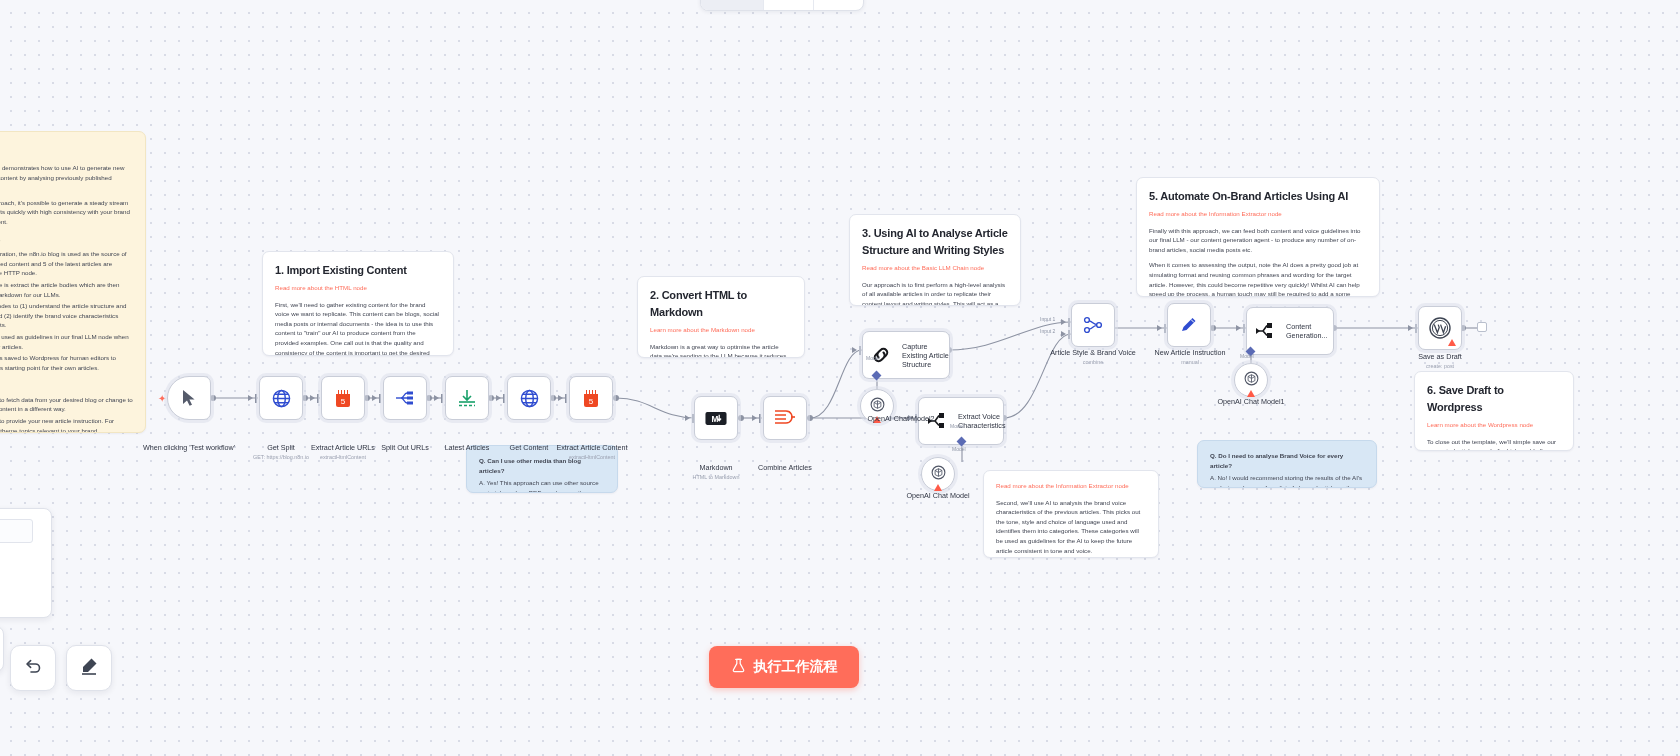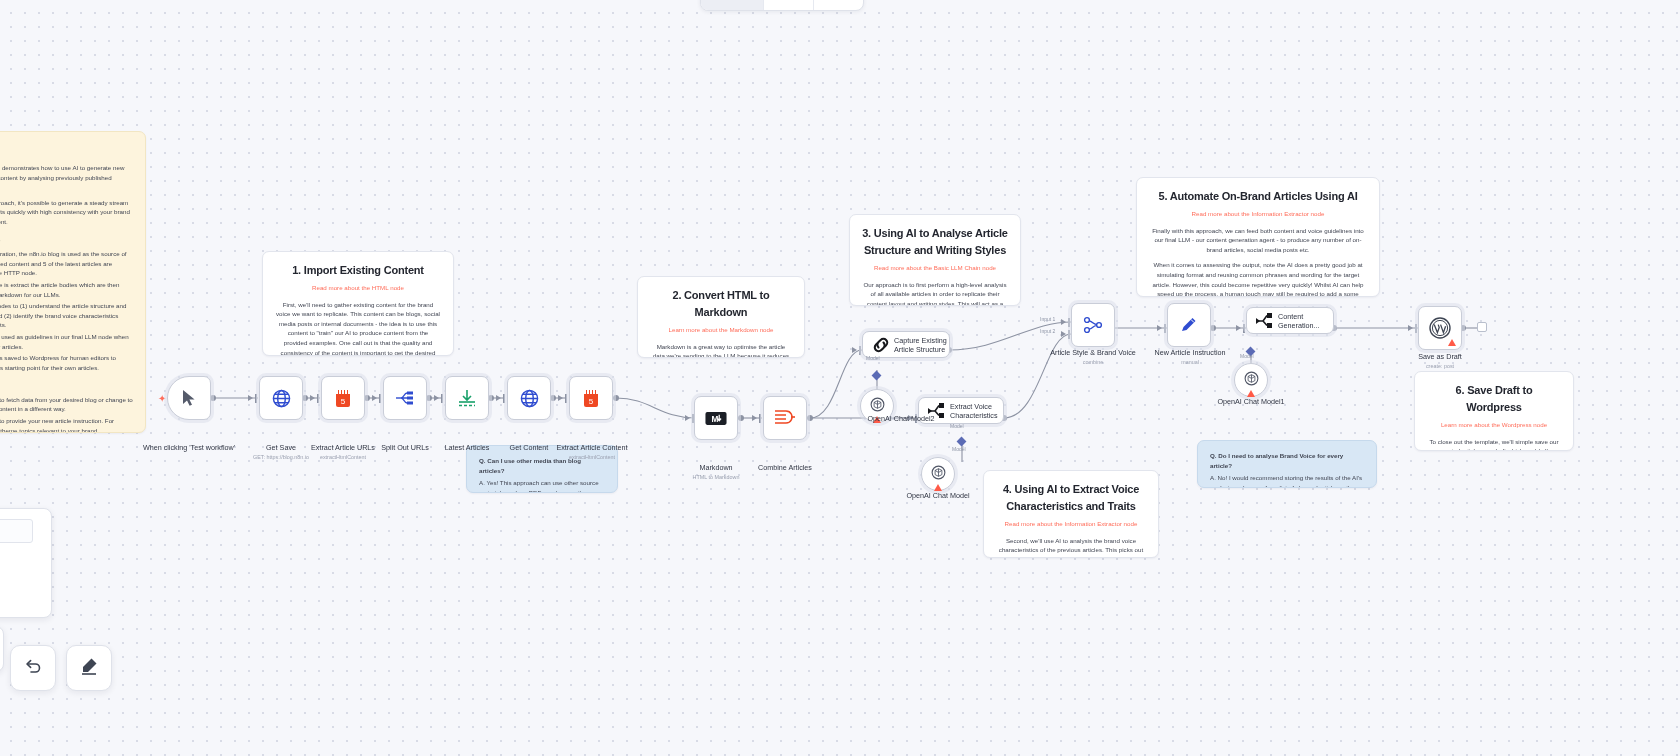--- a/index.html
+++ b/index.html
@@ -45,37 +45,37 @@
     box-shadow: 0 1px 2px rgba(20,25,50,.05);
     overflow: hidden;
   }
   .note h2 { font-size: 11px; font-weight: 700; color: #23262f; margin-bottom: 4px; letter-spacing: -.2px;}
   .note h3 { font-size: 8px; font-weight: 700; color: #23262f; margin: 7px 0 3px; }
   .note p { margin-bottom: 6px; }
   .note ul { margin: 0 0 6px 7px; }
   .note li { list-style: disc; margin-bottom: 2px; }
 
   .note.yellow { background: #fdf4dd; border: 1px solid #f2e6c3; }
-  .note.white  { background: #ffffff; border: 1px solid #e2e5ed; text-align: center; }
+  .note.white  { background: #ffffff; border: 1px solid #e2e5ed; }
   .note.blue   { background: #d8e7f5; border: 1px solid #c6d9ec; }
 
   .note .sub { color: #ff6d5a; font-size: 6.2px; margin-bottom: 7px; display:block;}
 
   
   .node {
     position: absolute;
     background: #fff;
     border: 1px solid #c9cdd8;
     border-radius: 7px;
     box-shadow: 0 0 0 3px rgba(220,224,235,.55);
     display: flex; align-items: center; justify-content: center;
   }
   .node.sq { width: 44px; height: 44px; }
   .node.trigger { border-top-left-radius: 22px; border-bottom-left-radius: 22px; }
-  .node.wide { width: 92px; height: 27px; justify-content: flex-start; padding-left: 8px; gap: 3px;}
+  .node.wide { width: 92px; height: 48px; justify-content: flex-start; padding-left: 8px; gap: 11px;}
   .node.wide .lbl-in { font-size: 7.2px; color: #2f3442; line-height: 1.25; }
 
   .node .ico { width: 22px; height: 22px; display:flex; align-items:center; justify-content:center; }
 
   .nlabel {
     position: absolute;
     text-align: center;
     font-size: 7.2px;
     color: #2f3442;
     line-height: 1.3;
@@ -267,21 +267,20 @@
 
   </div>
 
   <div class="note white" style="left:849px;top:214px;width:172px;height:92px">
     <h2>3. Using AI to Analyse Article Structure and Writing Styles</h2>
     <span class="sub">Read more about the Basic LLM Chain node</span>
     <p>Our approach is to first perform a high-level analysis of all available articles in order to replicate their content layout and writing styles. This will act as a guideline to help the AI to structure our future articles.</p>
   </div>
 
   <div class="note white" style="left:983px;top:470px;width:176px;height:88px">
-    <h2>4. Using AI to Extract Voice Characteristics and Traits</h2>
     <span class="sub">Read more about the Information Extractor node</span>
     <p>Second, we'll use AI to analysis the brand voice characteristics of the previous articles. This picks out the tone, style and choice of language used and identifies them into categories. These categories will be used as guidelines for the AI to keep the future article consistent in tone and voice.</p>
   </div>
 
   <div class="note white" style="left:1136px;top:177px;width:244px;height:120px">
     <h2>5. Automate On-Brand Articles Using AI</h2>
     <span class="sub">Read more about the Information Extractor node</span>
     <p>Finally with this approach, we can feed both content and voice guidelines into our final LLM - our content generation agent - to produce any number of on-brand articles, social media posts etc.</p>
     <p>When it comes to assessing the output, note the AI does a pretty good job at simulating format and reusing common phrases and wording for the target article. However, this could become repetitive very quickly! Whilst AI can help speed up the process, a human touch may still be required to add a some variety.</p>
   </div>
@@ -316,21 +315,21 @@
   <div class="node sq" style="left:259px;top:376px">
     <span class="ico">
       <svg width="19" height="19" viewBox="0 0 20 20">
           <circle cx="10" cy="10" r="8.5" fill="none" stroke="#2f4cd0" stroke-width="1.5"></circle>
           <ellipse cx="10" cy="10" rx="4" ry="8.5" fill="none" stroke="#2f4cd0" stroke-width="1.5"></ellipse>
           <path d="M1.5 10 H18.5 M3 5.5 H17 M3 14.5 H17" stroke="#2f4cd0" stroke-width="1.5" fill="none"></path>
         </svg>
     </span>
   </div>
   <div class="nlabel" style="left:226px;top:443px">
-    <span>Get Save</span>
+    <span>Get Split</span>
     <span class="sub2">GET: https://blog.n8n.io</span>
   </div>
 
   <div class="node sq" style="left:321px;top:376px">
     <span class="ico">
       <svg width="16" height="19" viewBox="0 0 16 19">
           <rect x="1" y="1" width="14" height="17" rx="2" fill="#ef4823"></rect>
           <rect x="1" y="1" width="14" height="4" fill="#fff"></rect>
           <path d="M3.5 1 v4 M6.5 1 v4 M9.5 1 v4 M12.5 1 v4" stroke="#ef4823" stroke-width="1"></path>
           <text x="8" y="14.5" font-size="8" fill="#fff" text-anchor="middle" font-family="Liberation Sans">5</text>
@@ -564,14 +563,23 @@
   </div>
   <div class="btn-sq" style="left:66px;top:645px">
     <span>
       <svg width="20" height="20" viewBox="0 0 20 20">
           <path d="M12.5 2.5 L17.5 7.5 L9 16 L4 16 L4 11 Z" fill="#3e4553"></path>
           <path d="M3 18 H17" stroke="#3e4553" stroke-width="1.6"></path>
         </svg>
     </span>
   </div>
 
+  <button class="run-btn">
+    <span>
+      <svg width="15" height="15" viewBox="0 0 16 16">
+          <path d="M6.2 1.5 V6 L2.6 12.5 a1.4 1.4 0 0 0 1.2 2.1 h8.4 a1.4 1.4 0 0 0 1.2 -2.1 L9.8 6 V1.5 Z" fill="none" stroke="#fff" stroke-width="1.3" stroke-linejoin="round"></path>
+          <path d="M5 1.5 H11" stroke="#fff" stroke-width="1.3" stroke-linecap="round"></path>
+        </svg>
+    </span>
+    <span>执行工作流程</span>
+  </button>
 
 </div>
 
 </body></html>

